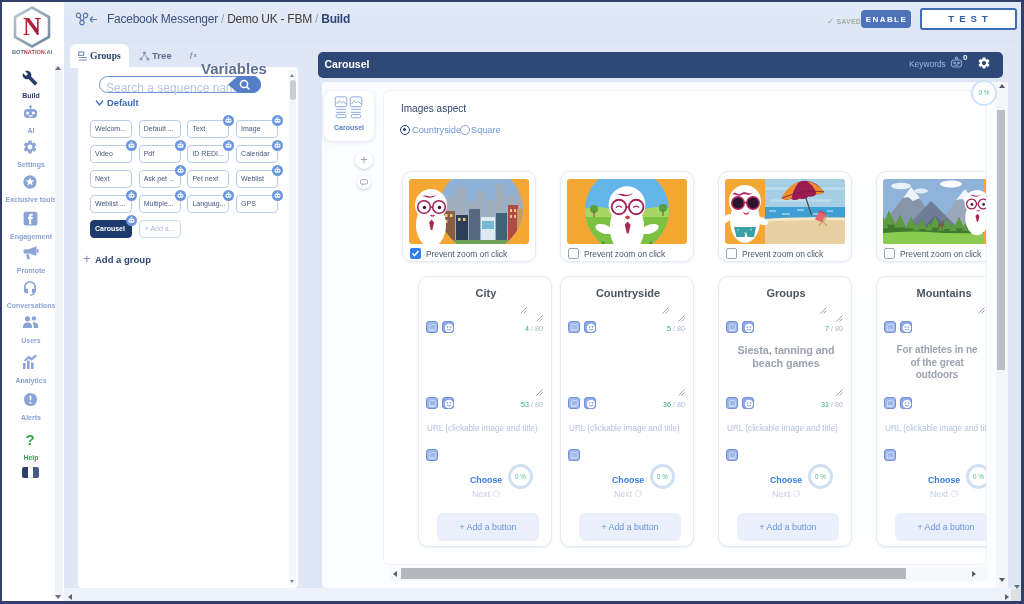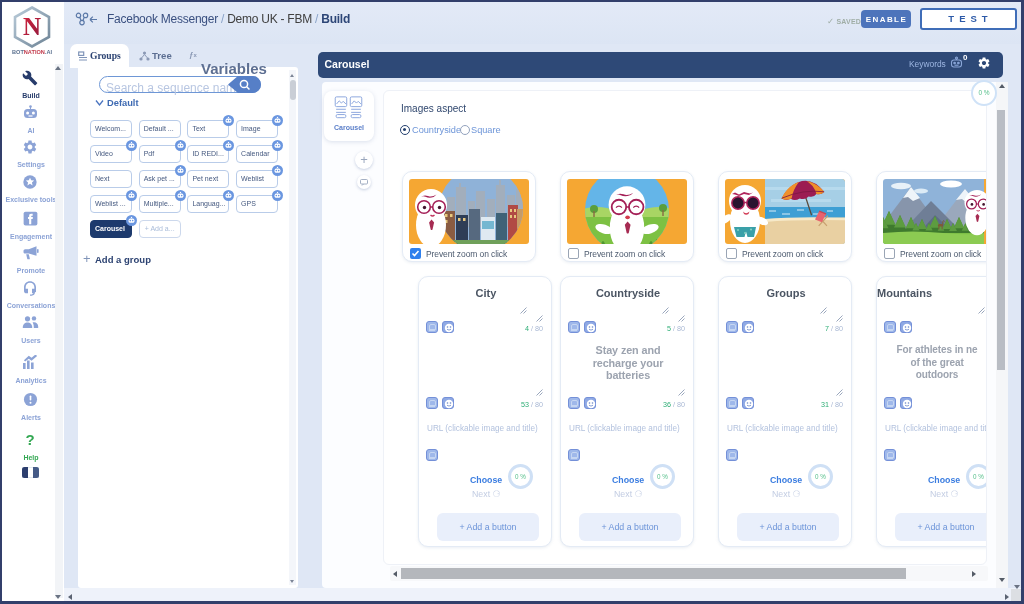--- a/index.html
+++ b/index.html
@@ -594,21 +594,20 @@
       </div>
 <div style="position:absolute;width:12px;height:12px;background:#8fa9e4;border:1px solid #7490d8;border-radius:3px;left:23px;top:44px;">
         <svg width="10" height="10" viewBox="0 0 10 10" style="margin:0.5px;">
           <circle cx="5" cy="5" r="4.2" fill="#fff"></circle>
           <circle cx="3.5" cy="4" r="0.8" fill="#6b87c8"></circle>
           <circle cx="6.5" cy="4" r="0.8" fill="#6b87c8"></circle>
           <path d="M3 6.2 q2 1.8 4 0" stroke="#6b87c8" stroke-width="0.8" fill="none"></path>
         </svg>
       </div>
 <div style="position:absolute;right:8px;top:47px;font-size:7.2px;color:#a9b8d4;"><span style="color:#2fae76;">5</span> / 80</div>
-<div style="position:absolute;left:0px;top:67px;width:134px;text-align:center;font-size:10.8px;font-weight:bold;color:#9ca3af;line-height:12.7px;letter-spacing:-0.1px;">Stay zen and<br>recharge your<br>batteries</div>
 <div style="position:absolute;right:8px;top:112px;">
         <svg width="7" height="7" viewBox="0 0 7 7">
           <g stroke="#9aa7bd" stroke-width="1">
             <path d="M6.5 0.5L0.5 6.5 M6.5 3.5L3.5 6.5"></path>
           </g>
         </svg>
       </div>
 <div style="position:absolute;width:12px;height:12px;background:#9fb8ea;border:1px solid #7490d8;border-radius:3px;left:7px;top:120px;">
         <div style="position:absolute;left:1.5px;top:1.5px;width:7px;height:7px;border:1px solid #c6d6f2;border-radius:2px;"></div>
         <div style="position:absolute;left:2px;bottom:1px;width:6px;height:2px;background:#c6d6f2;"></div>
@@ -703,20 +702,21 @@
       </div>
 <div style="position:absolute;width:12px;height:12px;background:#8fa9e4;border:1px solid #7490d8;border-radius:3px;left:23px;top:44px;">
         <svg width="10" height="10" viewBox="0 0 10 10" style="margin:0.5px;">
           <circle cx="5" cy="5" r="4.2" fill="#fff"></circle>
           <circle cx="3.5" cy="4" r="0.8" fill="#6b87c8"></circle>
           <circle cx="6.5" cy="4" r="0.8" fill="#6b87c8"></circle>
           <path d="M3 6.2 q2 1.8 4 0" stroke="#6b87c8" stroke-width="0.8" fill="none"></path>
         </svg>
       </div>
 <div style="position:absolute;right:8px;top:47px;font-size:7.2px;color:#a9b8d4;"><span style="color:#2fae76;">7</span> / 80</div>
+<div style="position:absolute;left:0px;top:67px;width:134px;text-align:center;font-size:10.8px;font-weight:bold;color:#9ca3af;line-height:12.7px;letter-spacing:-0.1px;">Siesta, tanning and<br>beach games</div>
 <div style="position:absolute;right:8px;top:112px;">
         <svg width="7" height="7" viewBox="0 0 7 7">
           <g stroke="#9aa7bd" stroke-width="1">
             <path d="M6.5 0.5L0.5 6.5 M6.5 3.5L3.5 6.5"></path>
           </g>
         </svg>
       </div>
 <div style="position:absolute;width:12px;height:12px;background:#9fb8ea;border:1px solid #7490d8;border-radius:3px;left:7px;top:120px;">
         <div style="position:absolute;left:1.5px;top:1.5px;width:7px;height:7px;border:1px solid #c6d6f2;border-radius:2px;"></div>
         <div style="position:absolute;left:2px;bottom:1px;width:6px;height:2px;background:#c6d6f2;"></div>
@@ -811,21 +811,21 @@
             <path d="M-0.8 0 L2 0" stroke="#a42057" stroke-width="1.4"></path>
             <path d="M-0.5 8 q2 2 4 0" stroke="#c2355e" stroke-width="1.3" fill="none"></path>
             <path d="M0.5 12.5 l-2.4 3 l1.6 7 q0.9 1 1.8 0 l1.6 -7z" fill="#a62b52"></path>
           </g>
         </svg>
       </div>
 <div style="position:absolute;left:7px;top:76px;width:11px;height:11px;background:#fff;border:1px solid #9aa5b5;border-radius:2px;"></div>
 <div style="position:absolute;left:23px;top:77px;font-size:8.5px;color:#4c5a6e;letter-spacing:-0.1px;">Prevent zoom on click</div>
 </div>
 <div class="abs" style="left:492px;top:185px;width:134px;height:271px;background:#fff;border:1px solid #e4ebf5;border-radius:10px;box-shadow:0 1px 3px rgba(140,160,190,0.18);overflow:hidden;">
-<div style="position:absolute;left:0;top:10px;width:134px;text-align:left;font-size:11px;font-weight:bold;color:#4b5563;">Mountains</div>
+<div style="position:absolute;left:0;top:10px;width:134px;text-align:center;font-size:11px;font-weight:bold;color:#4b5563;">Mountains</div>
 <div style="position:absolute;right:24px;top:30px;">
         <svg width="7" height="7" viewBox="0 0 7 7">
           <g stroke="#9aa7bd" stroke-width="1">
             <path d="M6.5 0.5L0.5 6.5 M6.5 3.5L3.5 6.5"></path>
           </g>
         </svg>
       </div>
 
 <div style="position:absolute;width:12px;height:12px;background:#9fb8ea;border:1px solid #7490d8;border-radius:3px;left:7px;top:44px;">
         <div style="position:absolute;left:1.5px;top:1.5px;width:7px;height:7px;border:1px solid #c6d6f2;border-radius:2px;"></div>

